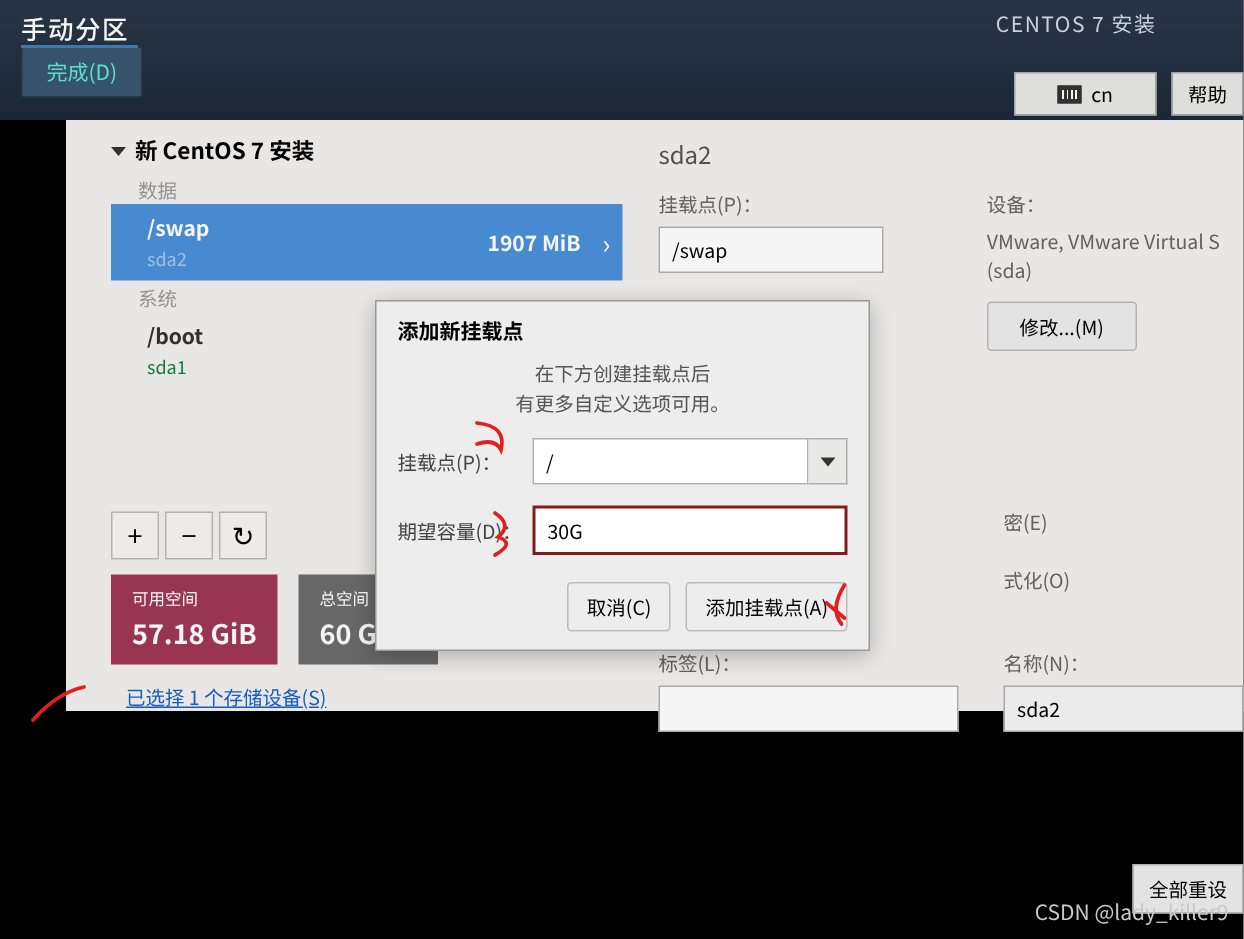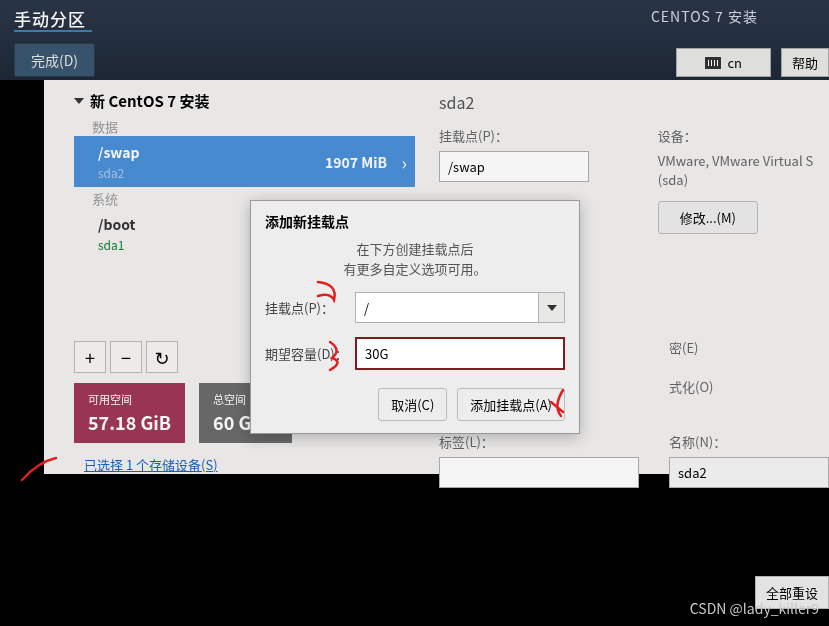--- a/index.html
+++ b/index.html
@@ -1,22 +1,22 @@
 <!DOCTYPE html>
 <html><head>
 <meta charset="utf-8">
 <style>
 * { box-sizing: border-box; margin: 0; padding: 0; font-family: "Noto Sans CJK SC", "Microsoft YaHei", sans-serif; }
 body { width: 829px; height: 626px; background: #000; overflow: hidden; position: relative; }
 
 .topbar { background: linear-gradient(to bottom, #2b3849, #1e2838); height: 80px; padding: 6px 14px; color: #fff; position: relative; }
 .topbar-title { font-size: 17px; font-weight: 500; letter-spacing: 1px; }
 .topbar-underline { position:absolute; left:14px; top:30px; width:78px; height:2px; background:#3f7fb3; }
-.done-btn { margin-top: 12px; background: #3a5670; color: #e5e5e5; border: 1px solid #2a3a4a; padding: 6px 16px; font-size: 14px; cursor: pointer; border-radius: 2px; }
-.install-title { position: absolute; right: 71px; top: 6px; color: #d4dae2; font-size: 14px; letter-spacing: 1px; }
+.done-btn { background: #3a5670; color: #5eead4; border: 1px solid #2a3a4a; padding: 6px 16px; font-size: 14px; cursor: pointer; border-radius: 2px; }
+.install-title { position: absolute; right: 58px; top: 6px; color: #d4dae2; font-size: 14px; letter-spacing: 1px; }
 .lang-btn { position: absolute; right: 58px; top: 48px; background: #e8e8e6; border: 1px solid #aaa; padding: 4px 28px 4px 28px; font-size: 13px; cursor: pointer; display:flex; align-items:center; gap:6px; }
 .kb-icon { display:inline-block; width:16px; height:12px; background:#333; border:1px solid #333; position:relative; }
 .kb-icon::after{content:""; position:absolute; inset:2px; background:repeating-linear-gradient(90deg,#fff 0 1px,#333 1px 3px);}
 .help-btn { position: absolute; right: 0; top: 48px; background: #e8e8e6; border: 1px solid #aaa; padding: 4px 10px; font-size: 13px; cursor: pointer; }
 
 .main { display: flex; background: #f2f1f0; height: 394px; padding: 10px 0 0 12px; margin-left: 44px; }
 .left-panel { width: 378px; padding: 0 6px 0 18px; display: flex; flex-direction: column; }
 .install-header { display:flex; align-items:center; gap:6px; margin-bottom:4px; }
 .tri-down { width:0; height:0; border-left:5px solid transparent; border-right:5px solid transparent; border-top:6px solid #333; }
 .install-header-text { font-size: 15px; font-weight: bold; }

